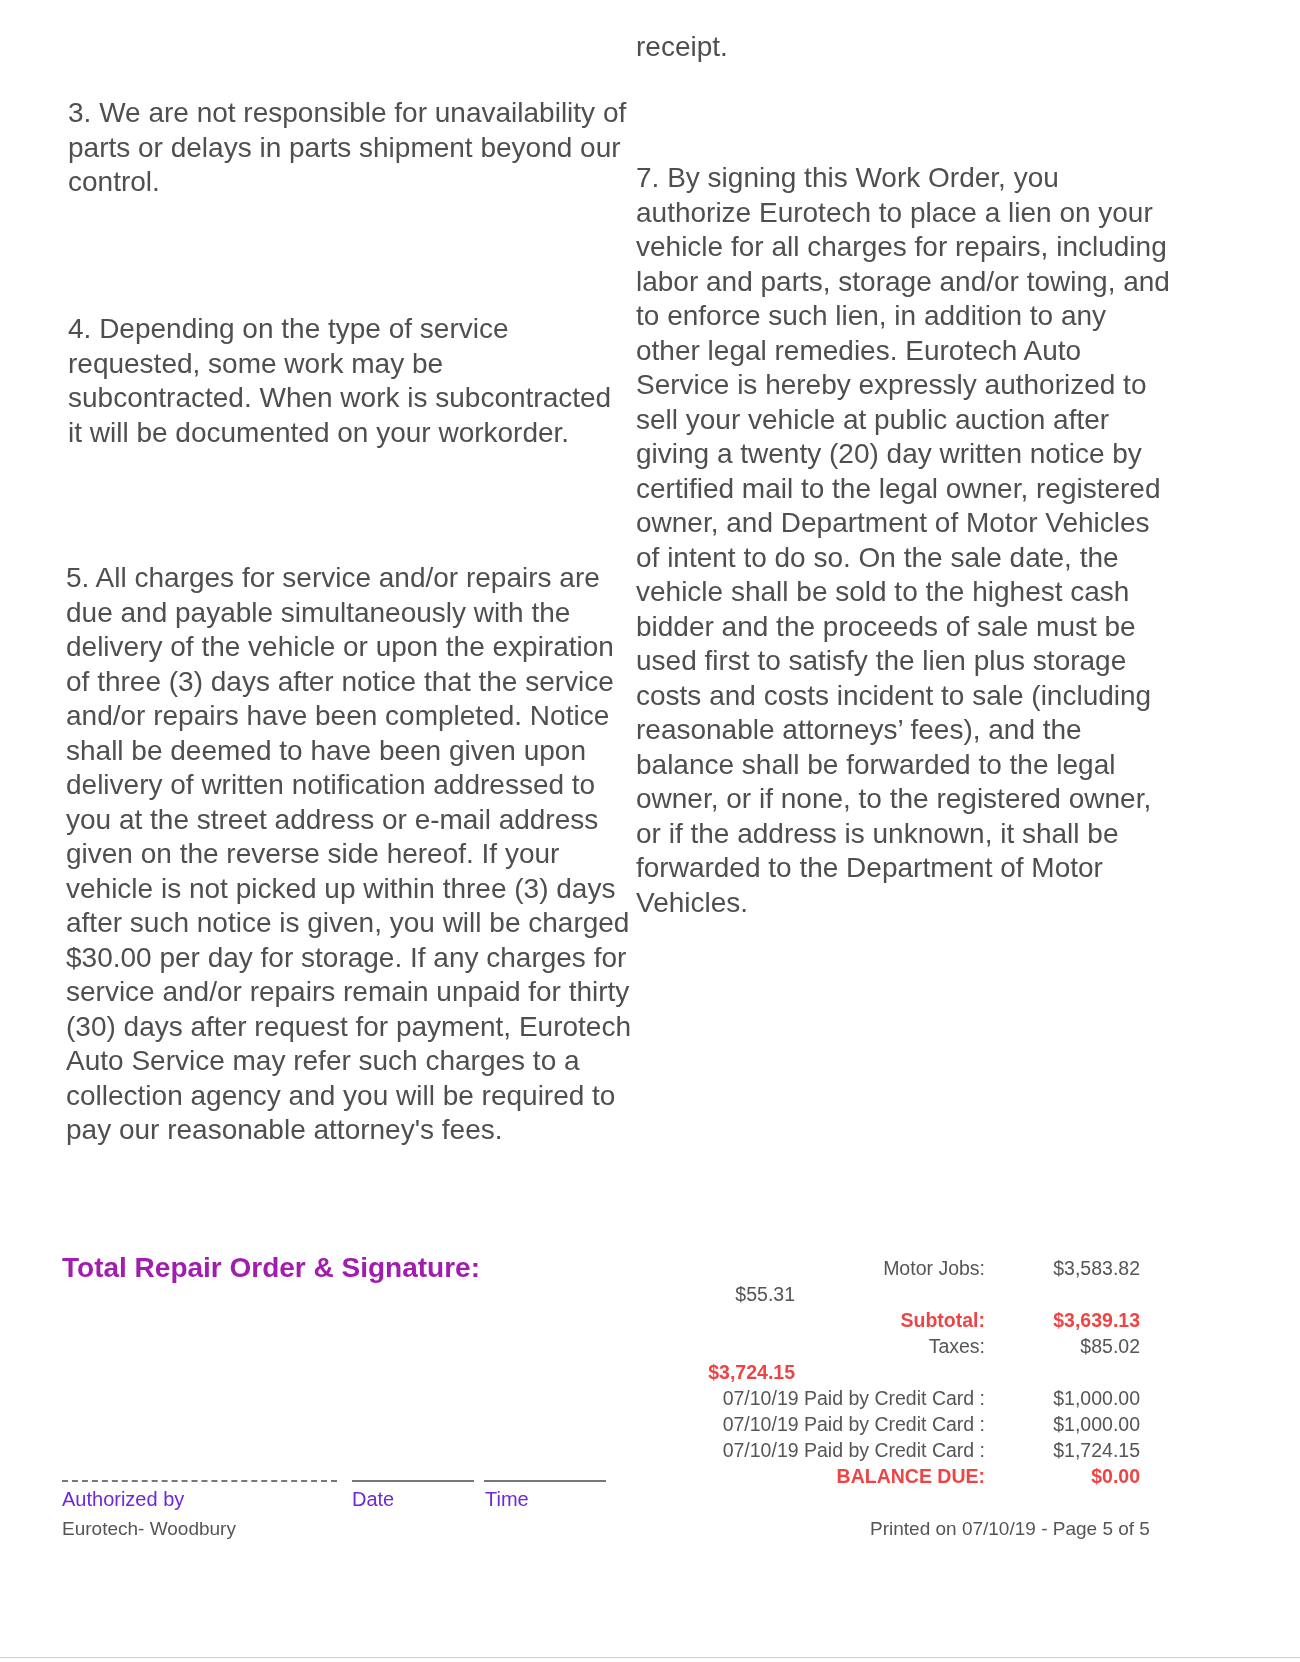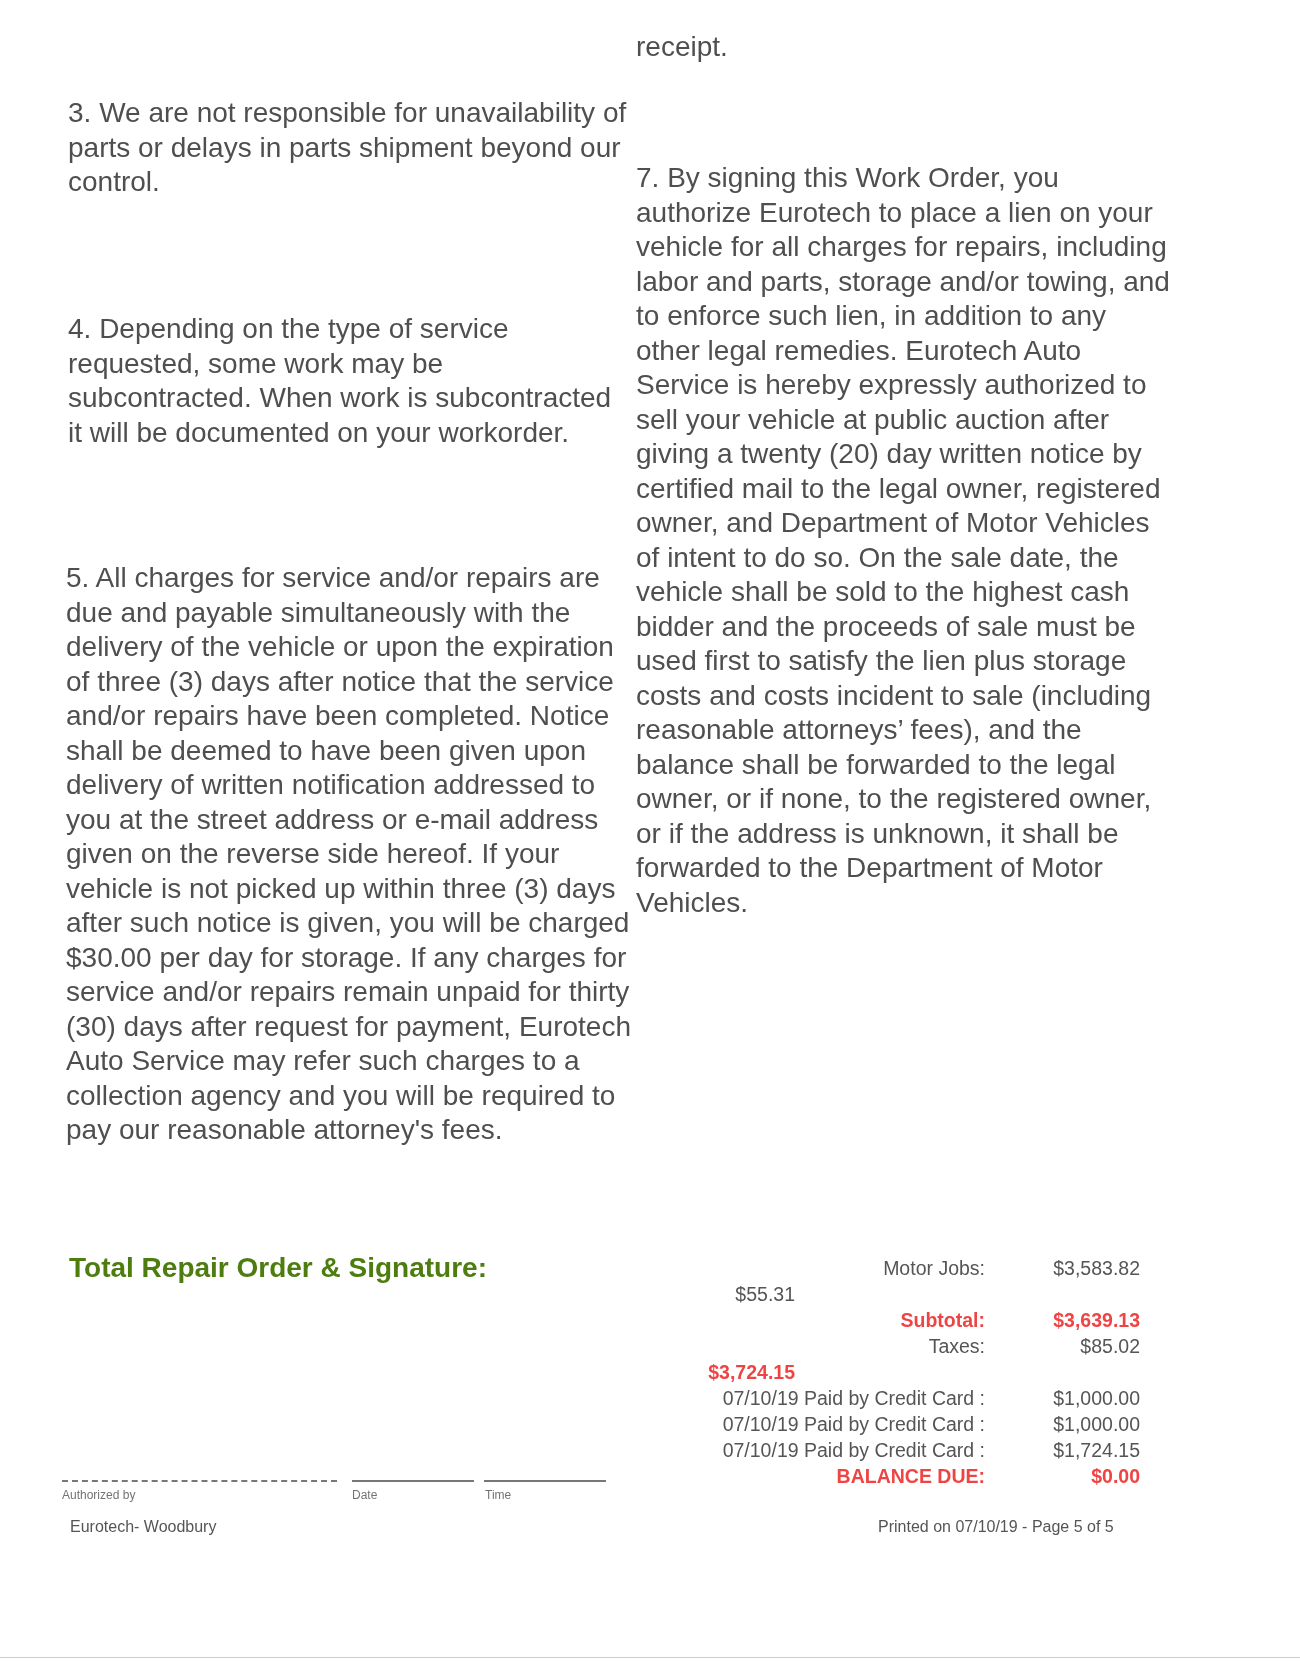--- a/index.html
+++ b/index.html
@@ -1,27 +1,27 @@
 <!DOCTYPE html>
 <html><head>
 <meta charset="utf-8">
 <style>
   html, body { margin:0; padding:0; }
   body { width:1300px; height:1662px; background:#ffffff; position:relative; overflow:hidden;
          font-family:"Liberation Sans", sans-serif; color:#4a4a4a; }
   .para { position:absolute; font-size:28px; line-height:34.5px; color:#4f4f4f; margin:0; }
-  .heading { position:absolute; left:62px; top:1252px; font-size:28px; font-weight:bold; color:#4d7c0f;margin-left:7px; }
+  .heading { position:absolute; left:62px; top:1252px; font-size:28px; font-weight:bold; color:#a21caf; }
   .totals { position:absolute; left:640px; top:1255px; width:500px; font-size:19.5px; line-height:26px; color:#555; }
   .row { display:flex; }
   .row .lbl { width:345px; text-align:right; }
   .row .val { width:155px; text-align:right; }
   .row.bold { font-weight:bold; color:#ef4444; }
-  .sig { position:absolute; top:1480px; font-size:12px; color:#737373; }
+  .sig { position:absolute; top:1480px; font-size:20px; color:#6d28d9; }
   .line { position:absolute; top:1480px; height:0; }
-  .foot { position:absolute; font-size:16px; color:#555;margin-left:8px; }
+  .foot { position:absolute; font-size:19px; color:#555; }
   .edge { position:absolute; left:0; right:0; bottom:4px; border-top:1px solid #ccc; }
 </style>
 </head>
 <body>
 
 <p class="para" style="left:636px; top:30px;">receipt.</p>
 
 <p class="para" style="left:68px; top:96px; width:560px;">3. We are not responsible for unavailability of parts or delays in parts shipment beyond our control.</p>
 <p class="para" style="left:68px; top:296px; width:560px;margin-top:16px;">4. Depending on the type of service requested, some work may be subcontracted. When work is subcontracted it will be documented on your workorder.</p>
 <p class="para" style="left:66px; top:561px; width:570px;">5. All charges for service and/or repairs are due and payable simultaneously with the delivery of the vehicle or upon the expiration of three (3) days after notice that the service and/or repairs have been completed. Notice shall be deemed to have been given upon delivery of written notification addressed to you at the street address or e-mail address given on the reverse side hereof.  If your vehicle is not picked up within three (3) days after such notice is given, you will be charged $30.00 per day for storage.  If any charges for service and/or repairs remain unpaid for thirty (30) days after request for payment, Eurotech Auto Service may refer such charges to a collection agency and you will be required to pay our reasonable attorney's fees.</p>

